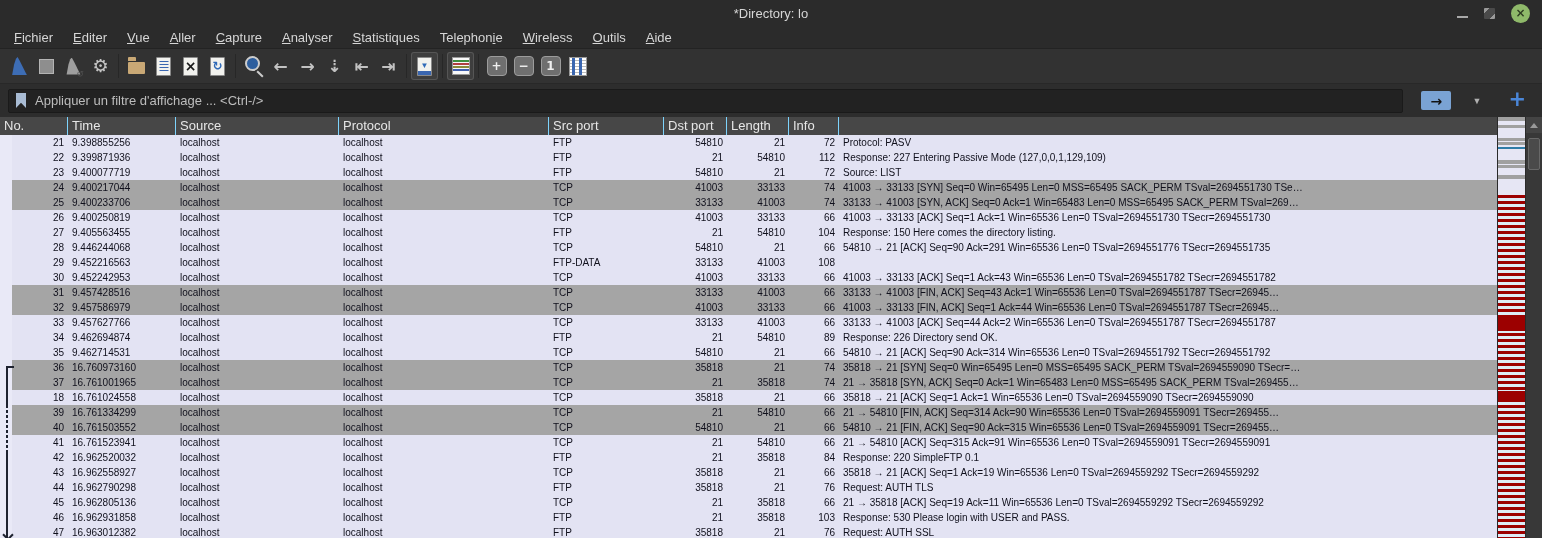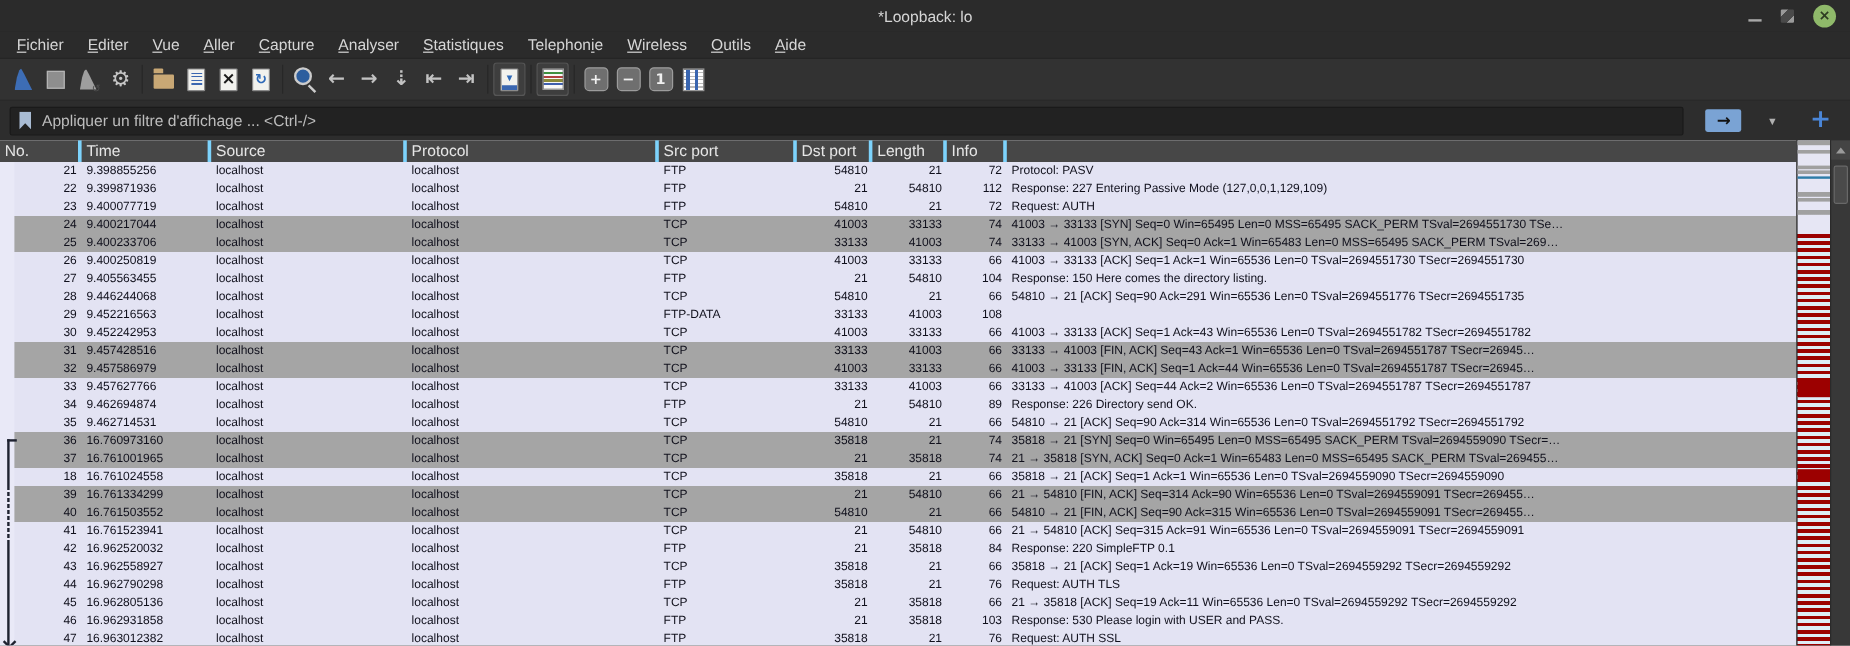--- a/index.html
+++ b/index.html
@@ -75,21 +75,21 @@
      align-items:center;justify-content:center;color:#131313;font:bold 14px/1 "DejaVu Sans",sans-serif;flex:none}
   .caret-btn{color:#b0b0b0;font-size:9px;padding:0 3px;flex:none}
   .plus-btn{color:var(--accent-blue,#4a86d8);font:bold 21px/1 "DejaVu Sans",sans-serif;margin:0 8px 2px 6px;flex:none}
 
   
   .packet-area{display:flex;height:421px}
   .plist{width:1497px;display:flex;flex-direction:column;background:#fdfdff}
   .phead,.prow{display:grid;grid-template-columns:12px 56px 108px 163px 210px 115px 63px 62px 50px 1fr}
   .phead{height:18px;background:var(--header-bg,#474747);color:var(--header-text,#e6e6e6);
      font-size:13px;line-height:18px;flex:none}
-  .hcell{padding:0 4px;border-right:3px solid #7dd3fc;overflow:hidden;white-space:nowrap}
+  .hcell{padding:0 4px;border-right:1px solid #7dd3fc;overflow:hidden;white-space:nowrap}
   .hc0{grid-column:span 2}
   .rows{flex:1;overflow:hidden}
   .prow{height:15px;line-height:15px;font-family:Liberation Sans, sans-serif;font-size:10px;
      color:var(--row-text,#10101c)}
   .r-lav{background:var(--row-purple,#e3e3f3)}
   .r-gray{background:var(--row-gray,#a5a5a5)}
   .cell{padding:0 4px;overflow:hidden;white-space:nowrap}
   .num{text-align:right}
   .gutter{position:relative;background:var(--gutter-bg,#e9e9f7)}
   .rel{position:absolute;left:6px;top:0;bottom:0;width:2px;background:#1e2230;display:block}
@@ -119,21 +119,21 @@
   .sb-btn{height:16px;background:#444444;display:flex;align-items:center;justify-content:center}
   .sb-up{width:0;height:0;border-left:4px solid transparent;border-right:4px solid transparent;border-bottom:5px solid #9a9a9a}
   .sb-thumb{position:absolute;left:2px;right:2px;top:21px;height:32px;background:#4a4a4a;border:1px solid #686868;border-radius:2px}
 </style>
 </head>
 <body>
 
 <div class="window">
 
   <div class="titlebar">
-    <div class="title">*Loopback: lo</div>
+    <div class="title">*Directory: lo</div>
     <div class="win-controls">
       <div class="wc-min"></div>
       <div class="wc-restore"></div>
       <div class="wc-close">×</div>
     </div>
   </div>
 
   <div class="menubar">
       <span class="menu-item"><u>F</u>ichier</span>
       <span class="menu-item"><u>E</u>diter</span>
@@ -226,21 +226,21 @@
           <div class="prow r-lav">
             <div class="gutter"></div>
             <div class="cell num">23</div>
             <div class="cell">9.400077719</div>
             <div class="cell">localhost</div>
             <div class="cell">localhost</div>
             <div class="cell">FTP</div>
             <div class="cell num">54810</div>
             <div class="cell num">21</div>
             <div class="cell num">72</div>
-            <div class="cell">Request: AUTH</div>
+            <div class="cell">Source: LIST</div>
           </div>
           <div class="prow r-gray">
             <div class="gutter"></div>
             <div class="cell num">24</div>
             <div class="cell">9.400217044</div>
             <div class="cell">localhost</div>
             <div class="cell">localhost</div>
             <div class="cell">TCP</div>
             <div class="cell num">41003</div>
             <div class="cell num">33133</div>

